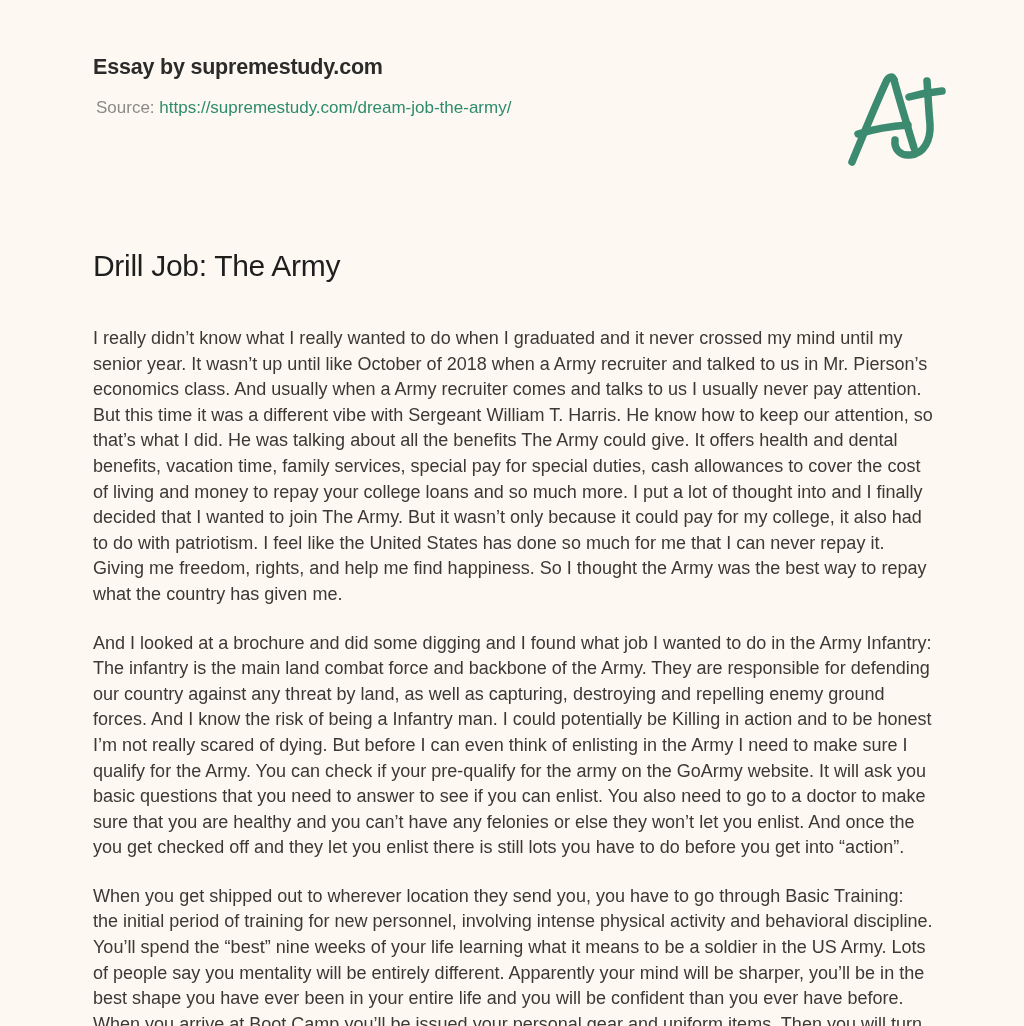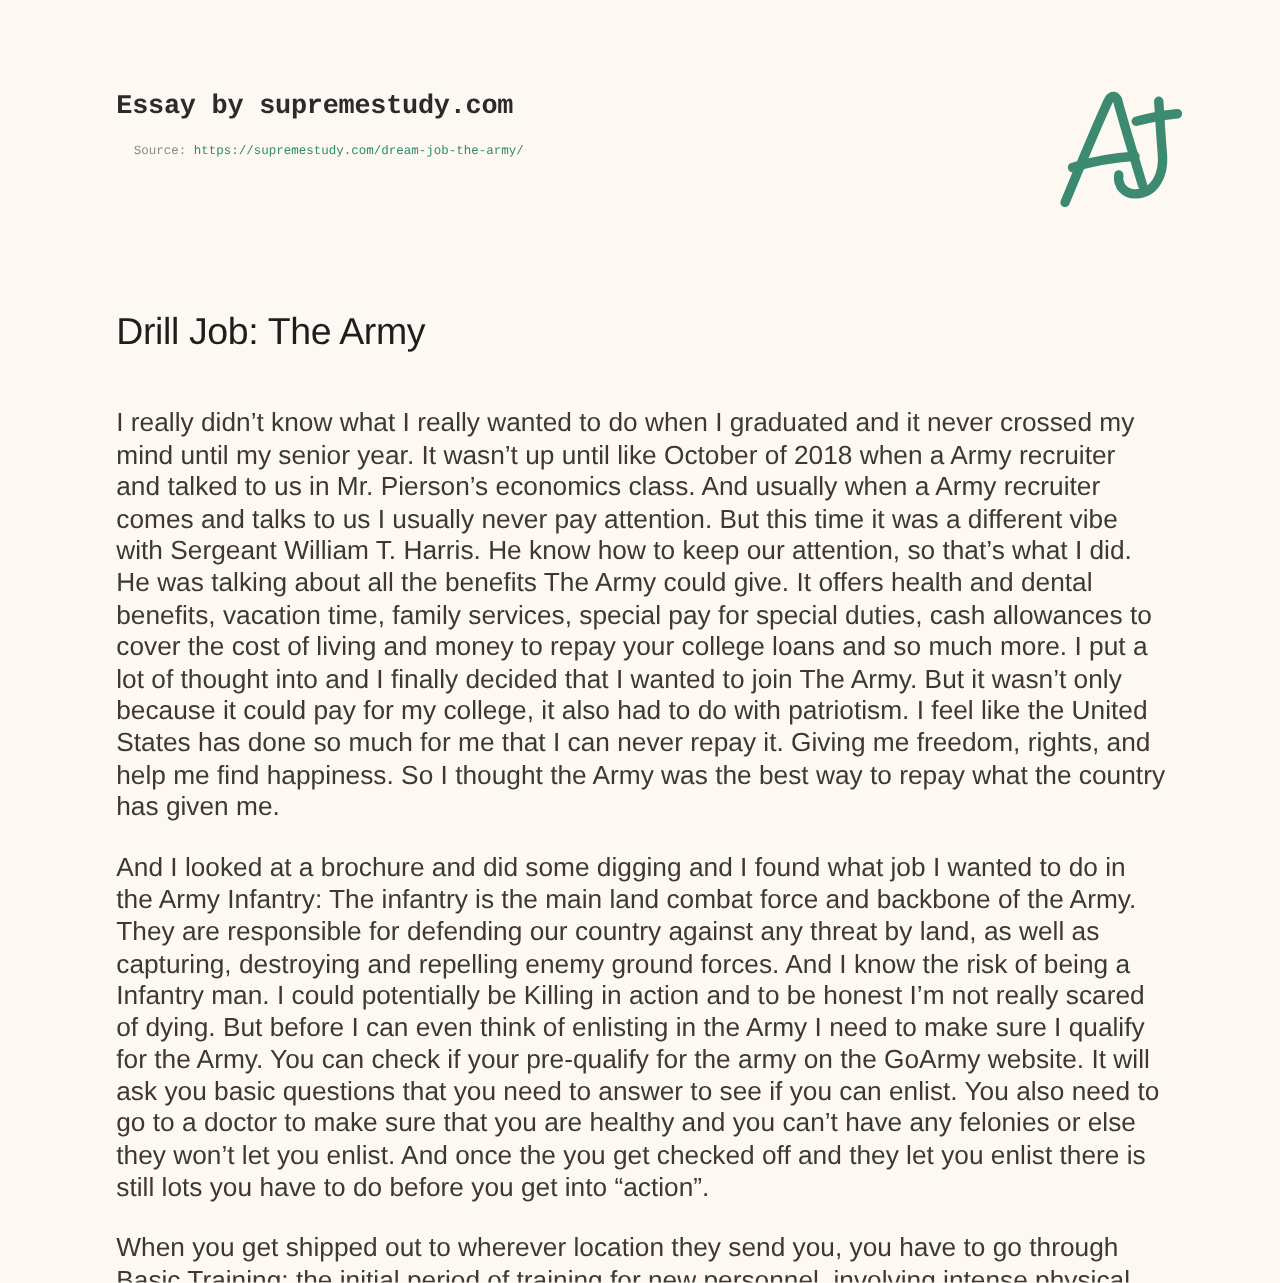--- a/index.html
+++ b/index.html
@@ -19,37 +19,36 @@
     width: 1024px;
     height: 1026px;
     background: #FDF8F1;
     box-sizing: border-box;
   }
 
   
   .header {
     position: absolute;
     left: 93px;
-    top: 72px;
+    top: 54px;
     width: 840px;
-    font-family: Liberation Mono, monospace;
   }
 
   .essay-by {
     font-size: 21.5px;
     font-weight: bold;
     color: #2B2B2B;
     letter-spacing: -0.2px;
     line-height: 1.25;
     margin: 0;
   }
 
   .source-line {
-    margin: 16px 0 0 14px;
-    font-size: 10px;
+    margin: 16px 0 0 3px;
+    font-size: 17px;
     line-height: 1.3;
     color: #8A8A8A;
     white-space: nowrap;
   }
 
   .source-label {
     color: #8A8A8A;
   }
 
   .source-url {
@@ -87,21 +86,21 @@
     letter-spacing: -0.3px;
     line-height: 1.2;
   }
 
   .body-text {
     margin-top: 42px;
   }
 
   .body-text p {
     margin: 0 0 23px 0;
-    font-size: 21px;
+    font-size: 18px;
     line-height: 25.6px;
     color: #3D3833;
     text-align: left;
     letter-spacing: 0.01px;
   }
 
   .body-text p:last-child {
     margin-bottom: 0;
   }
 </style>

